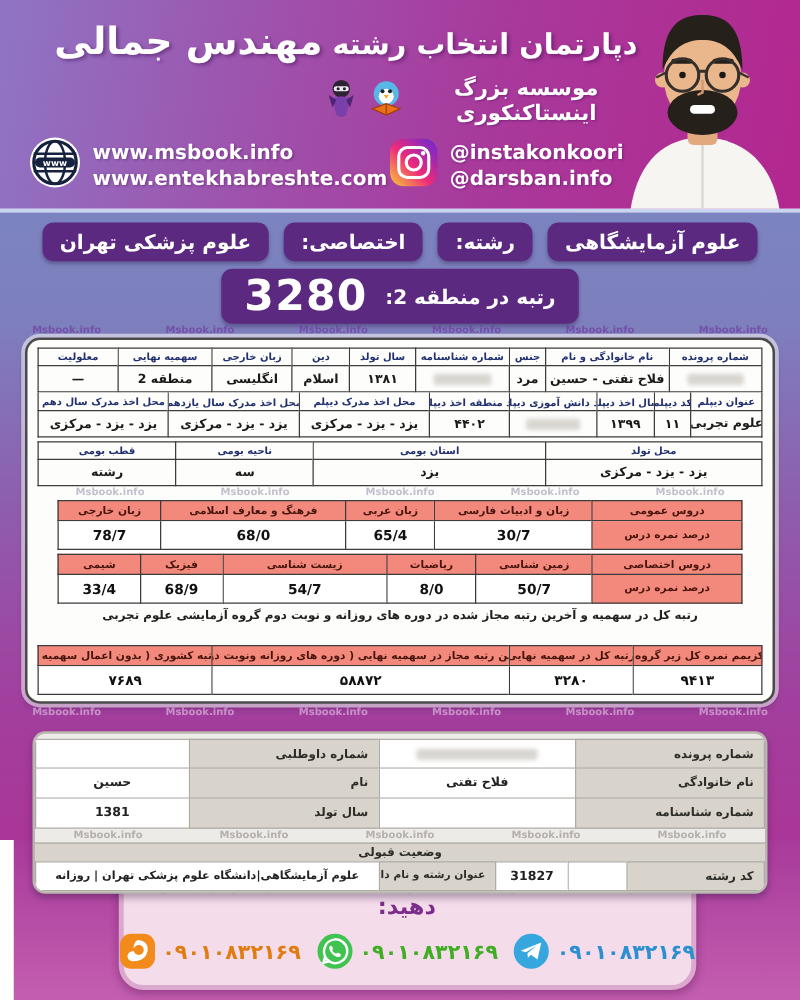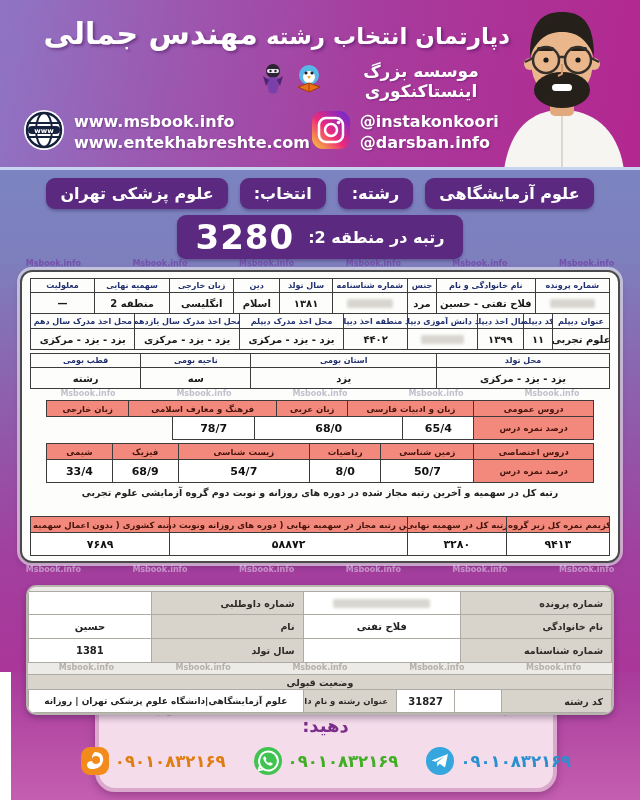--- a/index.html
+++ b/index.html
@@ -74,21 +74,21 @@
   .status-band { background:#d8d4cb; border-top:1px solid #aeaba4; height:15px; display:flex;
     align-items:center; justify-content:center; font-size:9.5px; font-weight:bold; color:#2e2c28; }
 
   
   .footer { height:128px; background:linear-gradient(#a83a9b, #c45fb0);
     display:flex; align-items:center; justify-content:center;margin-left:11px; }
   .cta-box { width:462px; background:#f5dcea; border:4px solid #dba9cd; border-radius:20px;
     padding:10px 14px 12px 14px; box-shadow:0 3px 8px rgba(90,20,80,.4); }
   .cta-title { text-align:center; direction:rtl; color:#7b2d8b; font-weight:bold; font-size:18px; }
   .contacts { display:flex; direction:ltr; justify-content:center; align-items:center;
-    gap:27px; margin-top:10px; }
+    gap:12px; margin-top:10px; }
   .contact { display:flex; align-items:center; gap:5px; }
   .phone { font-weight:bold; font-size:16.5px; letter-spacing:.5px; }
   .ph-orange { color:#e07d12; }
   .ph-green { color:#3fae23; }
   .ph-blue { color:#2b8fd0; }
   .appicon { width:30px; height:30px; flex:0 0 30px; }
 </style>
 </head>
 <body>
 
@@ -192,21 +192,21 @@
       </svg>
     </span>
   </div>
 
   <div class="mid">
 
     <div class="pills">
       <div class="prow1">
         <span class="pill">علوم آزمایشگاهی</span>
         <span class="pill">رشته:</span>
-        <span class="pill">انتخاب:</span>
+        <span class="pill">اختصاصی:</span>
         <span class="pill">علوم پزشکی تهران</span>
       </div>
       <div class="prow2">
         <span class="rank-pill">
           <span class="rlabel">رتبه در منطقه 2:</span>
           <span class="rnum">3280</span>
         </span>
       </div>
     </div>
 
@@ -296,20 +296,21 @@
       <div class="inset">
         <div class="trow">
           <div class="c sal" style="flex:0 0 22%">دروس عمومی</div>
           <div class="c sal" style="flex:0 0 23%">زبان و ادبیات فارسی</div>
           <div class="c sal" style="flex:0 0 13%">زبان عربی</div>
           <div class="c sal" style="flex:0 0 27%">فرهنگ و معارف اسلامی</div>
           <div class="c sal" style="flex:0 0 15%">زبان خارجی</div>
         </div>
         <div class="trow">
           <div class="c sal" style="flex:0 0 22%; height:23px">درصد نمره درس</div>
+          <div class="c sval" style="flex:0 0 23%">30/7</div>
           <div class="c sval" style="flex:0 0 13%">65/4</div>
           <div class="c sval" style="flex:0 0 27%">68/0</div>
           <div class="c sval" style="flex:0 0 15%">78/7</div>
         </div>
       </div>
 
       <div class="gap2"></div>
 
       <div class="inset">
         <div class="trow">

